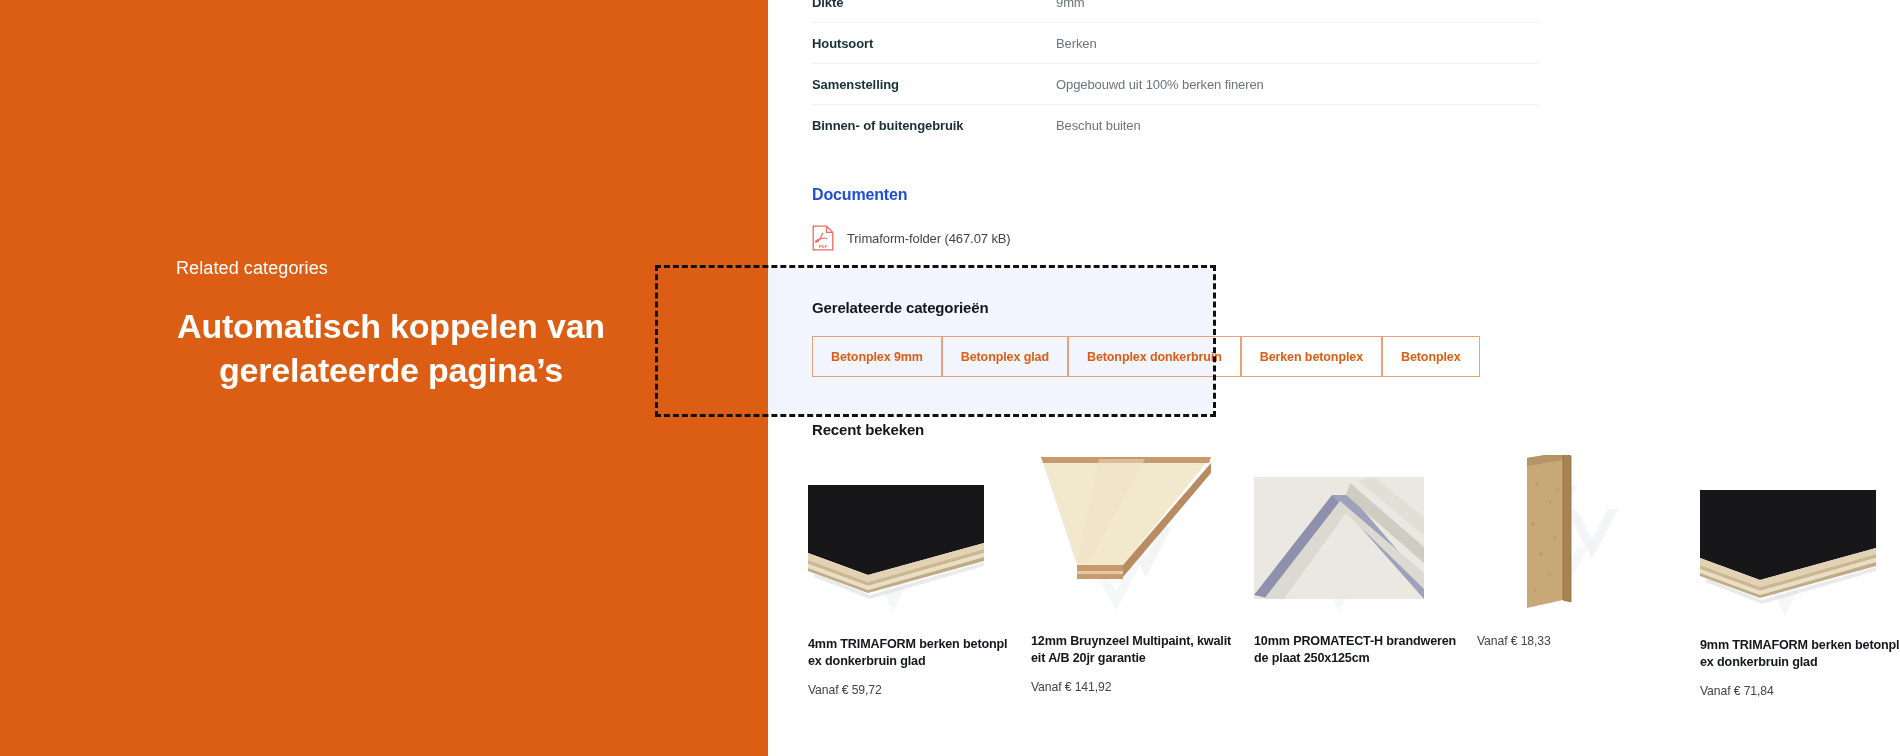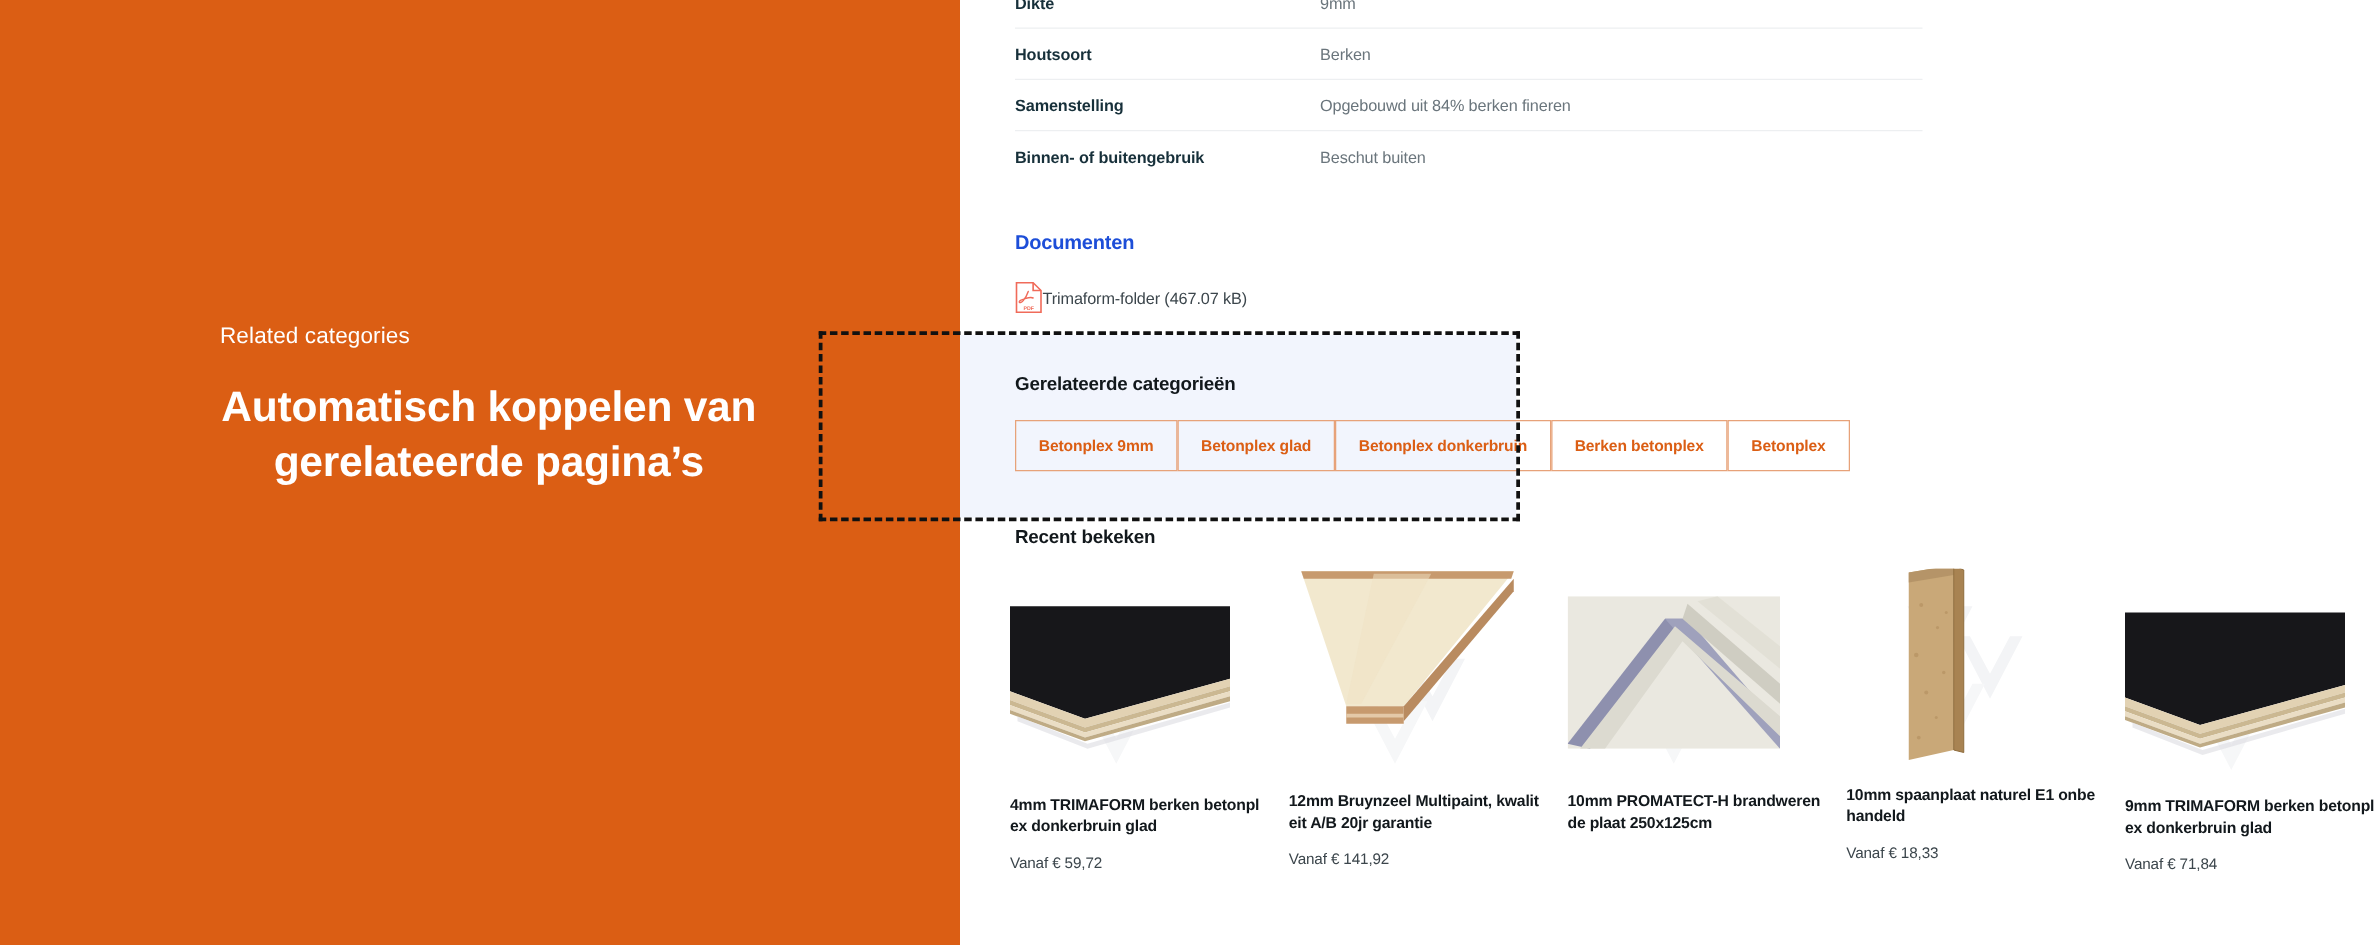--- a/index.html
+++ b/index.html
@@ -66,21 +66,21 @@
   }
 
   
   #documents-heading {
     position: absolute; left: 44px; top: 186px;
     font-size: 16px; font-weight: 700; color: #1d4ed8;
     letter-spacing: -.15px;
   }
   #doc-item {
     position: absolute; left: 44px; top: 225px;
-    display: flex; align-items: center; 
+    display: flex; align-items: center; gap: 13px;
   }
   .pdf-icon {
     width: 22px; height: 26px; flex: 0 0 auto;
     position: relative;
   }
   .pdf-icon svg { display: block; }
   #doc-label {
     font-size: 13px; color: #3C464C; letter-spacing: -.1px;
   }
 
@@ -196,21 +196,21 @@
       <div class="spec-row">
         <div class="spec-label">Dikte</div>
         <div class="spec-value">9mm</div>
       </div>
       <div class="spec-row">
         <div class="spec-label">Houtsoort</div>
         <div class="spec-value">Berken</div>
       </div>
       <div class="spec-row">
         <div class="spec-label">Samenstelling</div>
-        <div class="spec-value">Opgebouwd uit 84% berken fineren</div>
+        <div class="spec-value">Opgebouwd uit 100% berken fineren</div>
       </div>
       <div class="spec-row">
         <div class="spec-label">Binnen- of buitengebruik</div>
         <div class="spec-value">Beschut buiten</div>
       </div>
     </div>
 
     <div id="documents-heading">Documenten</div>
     <a id="doc-item" href="#" style="text-decoration:none">
       <span class="pdf-icon">
@@ -314,21 +314,20 @@
               <circle cx="14" cy="74" r="1.8"></circle>
                 <circle cx="36" cy="88" r="1.4"></circle>
               <circle cx="22" cy="104" r="1.6"></circle>
                 <circle cx="30" cy="124" r="1.2"></circle>
               <circle cx="16" cy="140" r="1.5"></circle>
                 <circle cx="38" cy="40" r="1.2"></circle>
             </g>
             <path d="M44 2 L52 6 L52 152 L44 150 Z" fill="none" stroke="#8E6C3D" stroke-width=".8"></path>
           </svg>
         </div>
-        <div class="card-title">10mm spaanplaat naturel E1 onbehandeld</div>
         <div class="card-price">Vanaf € 18,33</div>
       </div>
 
       <div class="card c4">
         <div class="card-media">
           <svg class="watermark" viewBox="0 0 150 150">
             <path d="M18 28 L44 78 L70 28 L60 28 L44 58 L28 28 Z" fill="#F3F4F6"></path>
             <path d="M58 58 L84 108 L110 58 L100 58 L84 88 L68 58 Z" fill="#F3F4F6"></path>
             <path d="M28 92 L54 142 L80 92 L70 92 L54 122 L38 92 Z" fill="#F6F7F8"></path>
           </svg>

